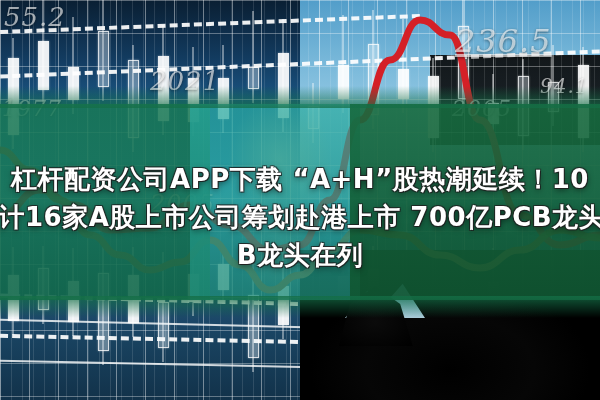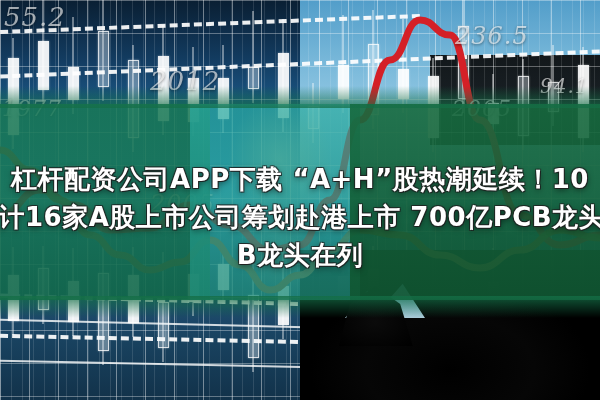--- a/index.html
+++ b/index.html
@@ -336,22 +336,22 @@
   <div class="layer" id="bg-sky-gap"></div>
   <div class="layer" id="bg-figure-head"></div>
 
   <svg id="curves" viewBox="0 0 600 400" preserveAspectRatio="none">
     <path id="curve-red" fill="none" stroke-width="7" stroke-linecap="round" stroke-linejoin="round" d="M 0 215 C 20 215, 20 190, 40 190 C 57.5 190, 57.5 205, 75 205 C 92.5 205, 92.5 230, 110 230 C 130 230, 130 228, 150 228 C 170 228, 170 205, 190 205 C 210 205, 210 225, 230 225 C 250 225, 250 250, 270 250 C 285 250, 285 245, 300 245 C 315 245, 315 200, 330 200 C 345 200, 345 120, 360 120 C 375 120, 375 60, 390 60 C 405 60, 405 20, 420 20 C 435 20, 435 35, 450 35 C 465 35, 465 120, 480 120 C 500 120, 500 215, 520 215 C 540 215, 540 245, 560 245 C 580 245, 580 235, 600 235" stroke="#d42027"></path>
     <path id="curve-brown" fill="none" stroke-width="7" stroke-linecap="round" stroke-linejoin="round" d="M 0 150 C 15 150, 15 170, 30 170 C 45 170, 45 200, 60 200 C 75 200, 75 235, 90 235 C 105 235, 105 255, 120 255 C 135 255, 135 270, 150 270 C 165 270, 165 262, 180 262 C 195 262, 195 240, 210 240 C 225 240, 225 265, 240 265 C 255 265, 255 290, 270 290 C 285 290, 285 275, 300 275 C 315 275, 315 250, 330 250 C 345 250, 345 230, 360 230 C 380 230, 380 235, 400 235 C 420 235, 420 255, 440 255 C 460 255, 460 268, 480 268 C 500 268, 500 250, 520 250 C 540 250, 540 230, 560 230 C 580 230, 580 238, 600 238" stroke="#9c5a2b"></path>
   </svg>
 
   <div id="numerals">
       <div class="numeral" style="left: 4px; top: 2px; font-size: 26px;">55.2</div>
-      <div class="numeral" style="left: 150px; top: 66px; font-size: 26px;">2012</div>
-      <div class="numeral" style="left: 455px; top: 22px; font-size: 24px;">236.5</div>
+      <div class="numeral" style="left: 150px; top: 66px; font-size: 26px;">2021</div>
+      <div class="numeral" style="left: 455px; top: 22px; font-size: 32px; text-decoration: underline;">236.5</div>
       <div class="numeral" style="left: 2px; top: 96px; font-size: 22px;">1977</div>
       <div class="numeral" style="left: 150px; top: 190px; font-size: 24px;">2005</div>
       <div class="numeral" style="left: 452px; top: 96px; font-size: 22px;">2005</div>
       <div class="numeral" style="left: 540px; top: 74px; font-size: 20px;">94.1</div>
     </div>
 
   <div class="layer" id="green-band">
     <div id="green-l"></div>
     <div id="green-c"></div>
     <div id="green-r"></div>

